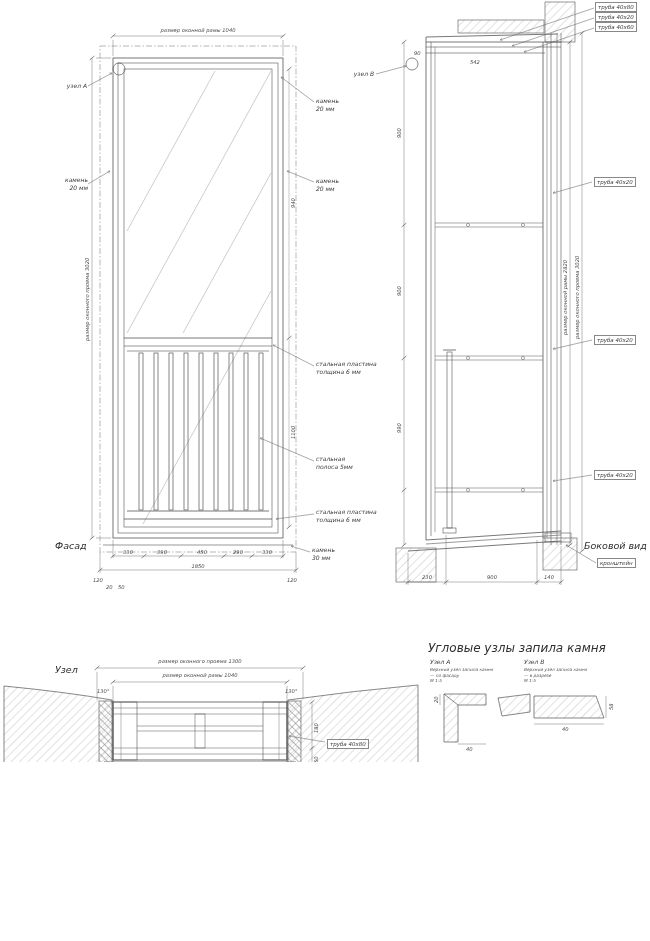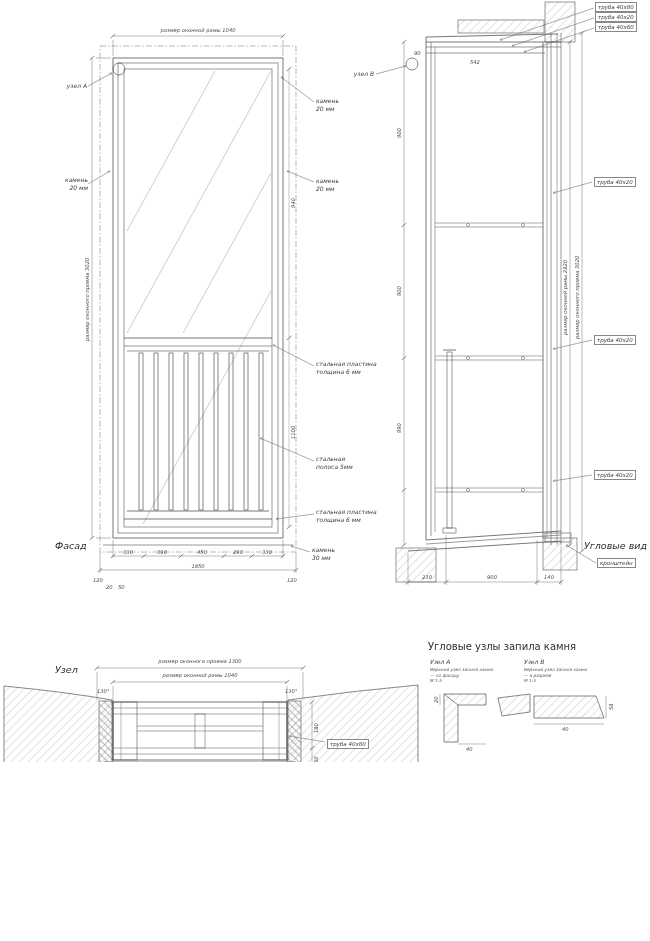--- a/index.html
+++ b/index.html
@@ -5,21 +5,21 @@
   html,body{margin:0;padding:0}
   body{background:#ffffff}
   .sheet{position:relative;width:650px;height:762px;background:#fff;font-family:"DejaVu Sans",sans-serif;overflow:hidden}
   .linework{position:absolute;left:0;top:0}
   .lbl{position:absolute;font-size:6px;font-style:italic;color:#3a3a3a;line-height:1.3;white-space:pre-line}
   .r{text-align:right}
   .c{text-align:center}
   .dim{position:absolute;font-size:5.2px;font-style:italic;color:#4a4a4a;white-space:nowrap}
   .vlbl{position:absolute;writing-mode:vertical-rl;transform:rotate(180deg);font-size:5.2px;font-style:italic;color:#4a4a4a;white-space:nowrap;text-align:center}
   .sec{position:absolute;font-size:9.5px;font-style:italic;color:#2e2e2e}
-  .dtitle{position:absolute;font-size:10px;color:#2e2e2e}
+  .dtitle{position:absolute;font-size:12px;font-style:italic;color:#2e2e2e}
   .boxed{border:0.5px solid #888;padding:0.5px 2px;background:#fff;white-space:nowrap;font-size:5.5px}
   .tiny{font-size:4.3px;line-height:1.3;color:#555}
 </style>
 </head>
 <body>
 
 <div class="sheet">
 
 <svg class="linework" width="650" height="941" viewBox="0 0 650 941">
   <defs>
@@ -310,21 +310,21 @@
 <div class="sec" style="left:55px;top:540px">Фасад</div>
 
 <div class="lbl boxed" style="left:595px;top:2px">труба 40х80</div>
 <div class="lbl boxed" style="left:595px;top:12px">труба 40х20</div>
 <div class="lbl boxed" style="left:595px;top:22px">труба 40х60</div>
 <div class="lbl r" style="left:340px;top:70px;width:34px">узел В</div>
 <div class="lbl boxed" style="left:594px;top:177px">труба 40х20</div>
 <div class="lbl boxed" style="left:594px;top:335px">труба 40х20</div>
 <div class="lbl boxed" style="left:594px;top:470px">труба 40х20</div>
 <div class="lbl boxed" style="left:597px;top:558px">кронштейн</div>
-<div class="sec" style="left:584px;top:540px">Угловые вид</div>
+<div class="sec" style="left:584px;top:540px">Боковой вид</div>
 <div class="vlbl" style="left:562px;top:237px;height:120px">размер оконной рамы 2820</div>
 <div class="vlbl" style="left:574px;top:237px;height:120px">размер оконного проема 3020</div>
 <div class="vlbl" style="left:396px;top:120px;height:26px">900</div>
 <div class="vlbl" style="left:396px;top:278px;height:26px">900</div>
 <div class="vlbl" style="left:396px;top:415px;height:26px">990</div>
 <div class="dim" style="left:414px;top:50px">90</div>
 <div class="dim" style="left:470px;top:59px">542</div>
 <div class="dim c" style="left:417px;top:574px;width:20px">230</div>
 <div class="dim c" style="left:482px;top:574px;width:20px">900</div>
 <div class="dim c" style="left:539px;top:574px;width:20px">140</div>

